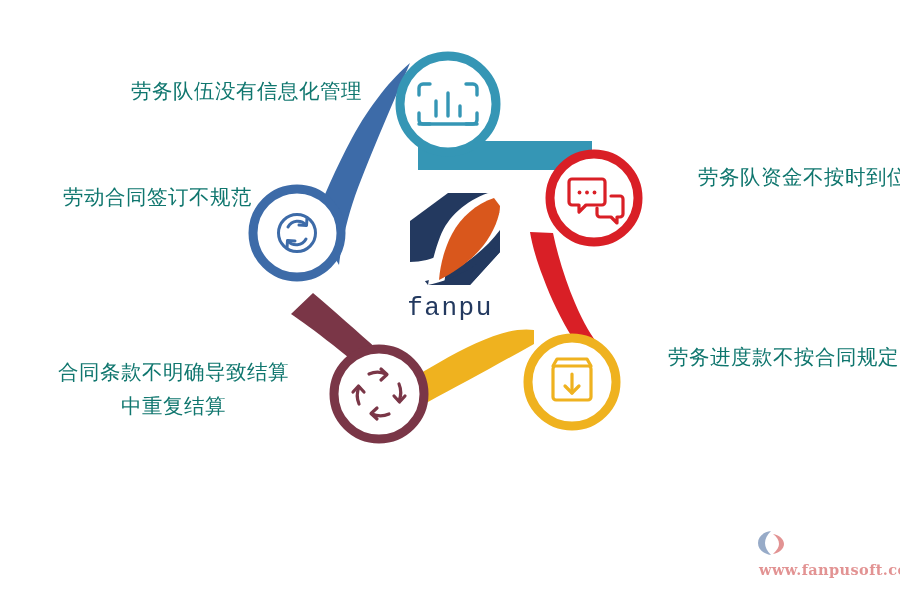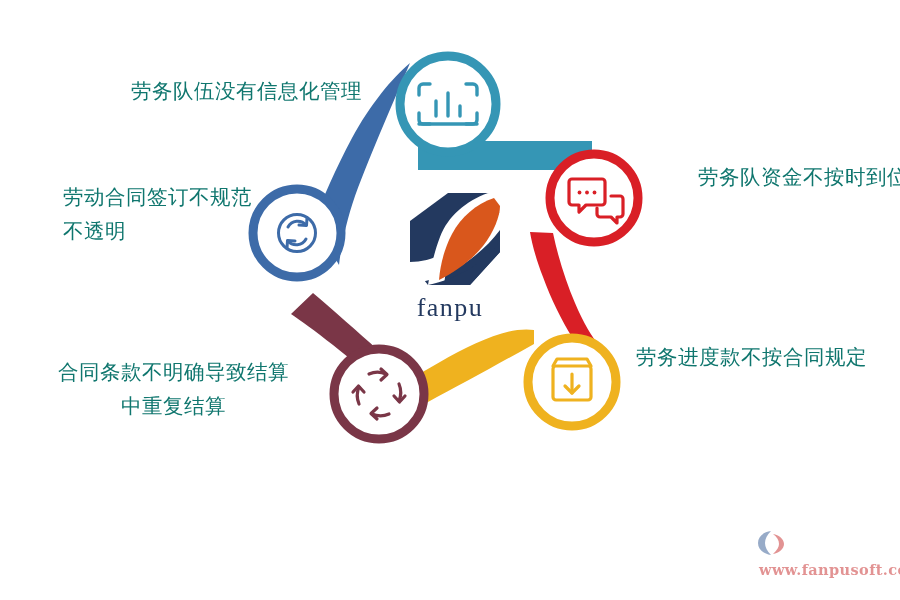--- a/index.html
+++ b/index.html
@@ -19,31 +19,31 @@
     font-size:20.5px;
     line-height:34px;
     white-space:nowrap;
     letter-spacing:0.5px;
   }
   .label .ln{display:block;}
 
   
   #label-top      {left:131px; top:74px;}
   #label-right-top{left:698px; top:160px;}
-  #label-right-bot{left:636px; top:340px;}
+  #label-right-bot{left:668px; top:340px;}
   #label-left-bot {left:58px;  top:355px; text-align:center;}
   #label-left-top {left:19px;  top:180px;margin-left:44px;}
 
   
   #brand-word{
     position:absolute;
     left:395px; top:293px;
     width:110px;
     text-align:center;
-    font-family:Liberation Serif, serif;
+    font-family:Liberation Mono, monospace;
     font-size:26px;
     letter-spacing:1.5px;
     color:#23395f;
   }
 
   
   #watermark{
     position:absolute;
     left:757px; top:527px;
     width:140px; height:62px;
@@ -185,21 +185,20 @@
     <span class="ln">劳务进度款不按合同规定</span>
   </div>
 
   <div class="label" id="label-left-bot">
     <span class="ln">合同条款不明确导致结算</span>
     <span class="ln">中重复结算</span>
   </div>
 
   <div class="label" id="label-left-top">
     <span class="ln">劳动合同签订不规范</span>
-    <span class="ln">不透明</span>
   </div>
 
   <div id="brand-word">fanpu</div>
 
   <div id="watermark">
     <svg width="30" height="28" viewBox="0 0 30 28" style="position:absolute;left:0;top:2px;">
       <path d="M 14,2 C 6,3 1,8 1,14 C 1,20 6,25 14,26 C 10,22 8,18 8,14 C 8,10 10,6 14,2 Z" fill="#8fa4c4"></path>
       <path d="M 16,5 C 22,6 27,10 27,15 C 27,20 22,24 16,25 C 20,21 22,18 22,15 C 22,11 20,8 16,5 Z" fill="#e08a8a"></path>
     </svg>
     <div id="wm-url">www.fanpusoft.com</div>

